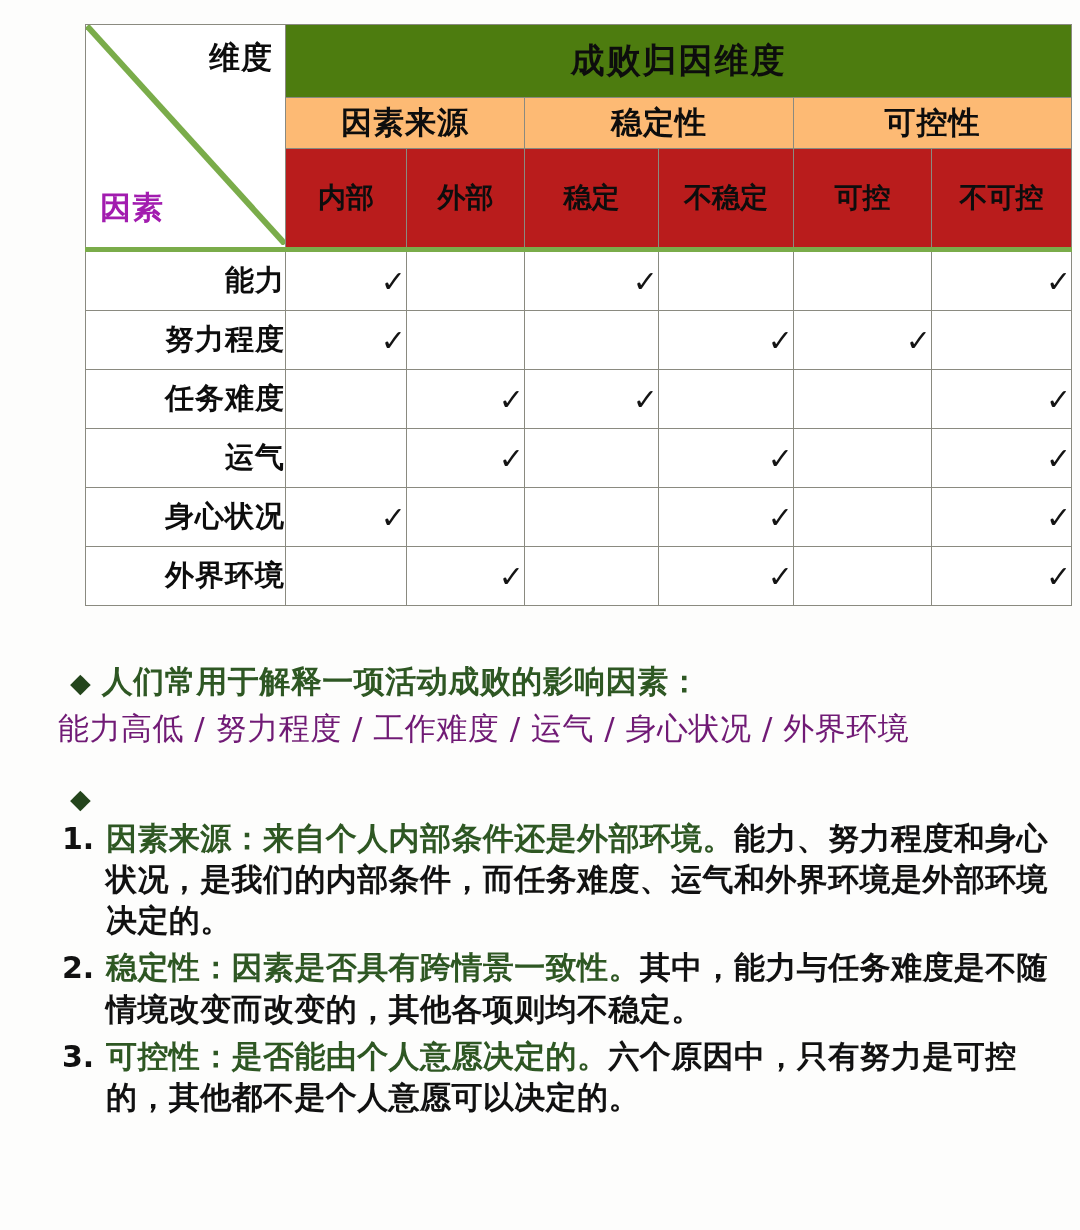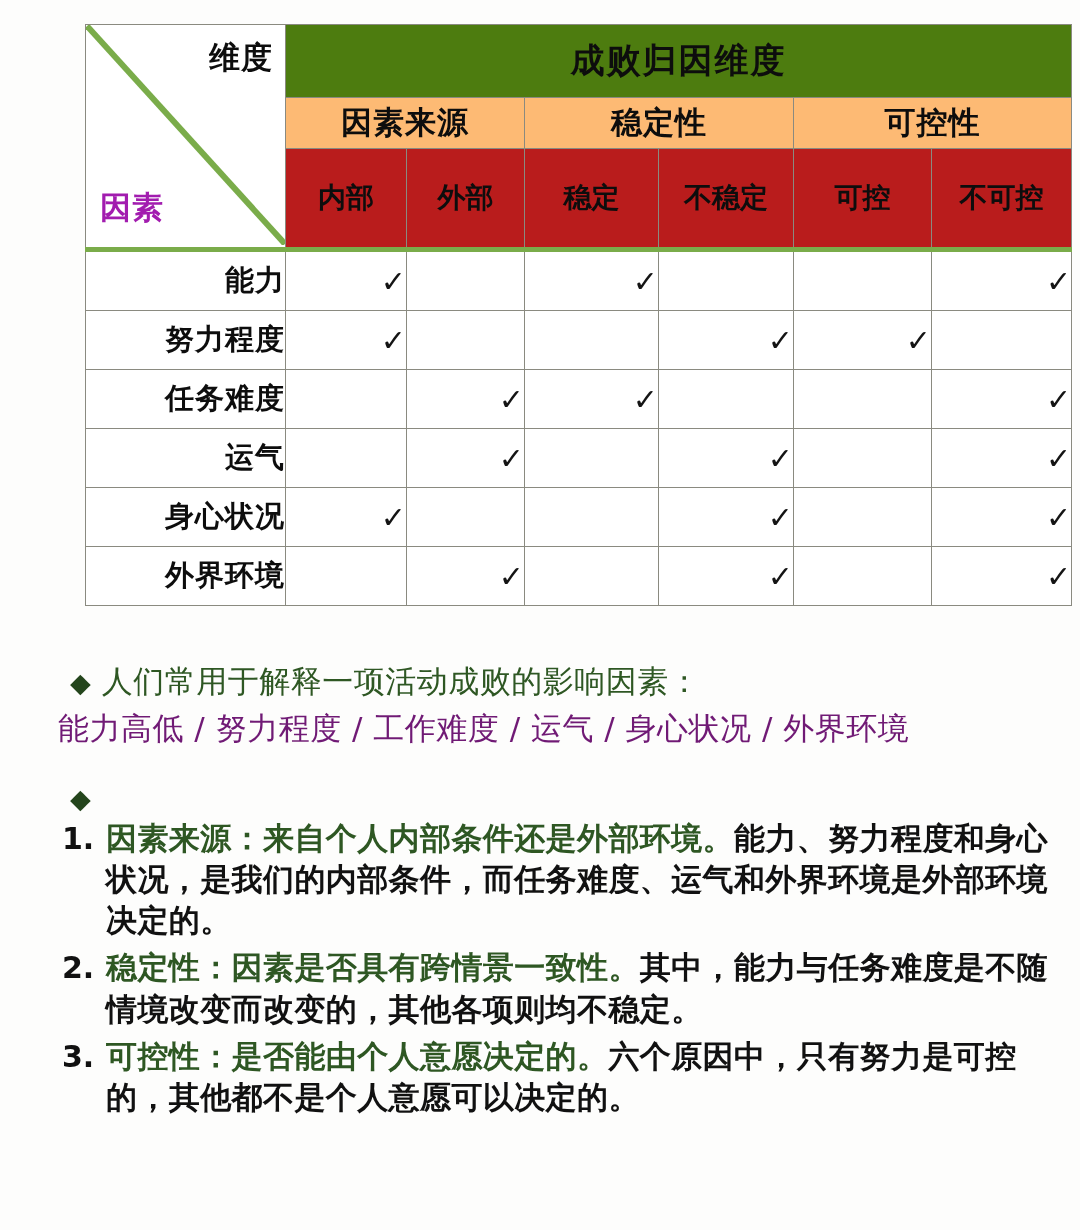--- a/index.html
+++ b/index.html
@@ -123,21 +123,21 @@
     gap: 11px;
   }
   .diamond {
     color: #24451c;
     font-size: 27px;
     line-height: 1;
     flex: 0 0 auto;
   }
   .bullet-text {
     font-size: 31px;
-    font-weight: normal;
+    font-weight: bold;
     color: #2e5723;
     letter-spacing: 0.5px;
     line-height: 1.24;
   }
   .plain-line {
     font-size: 31px;
     font-weight: normal;
     color: #701a75;
     letter-spacing: 0.5px;
     line-height: 1.3;

